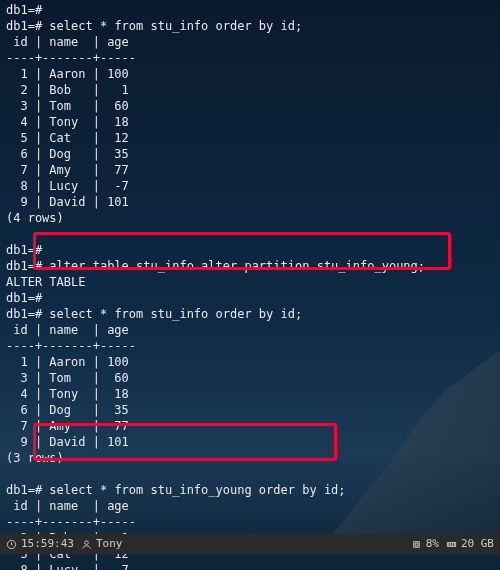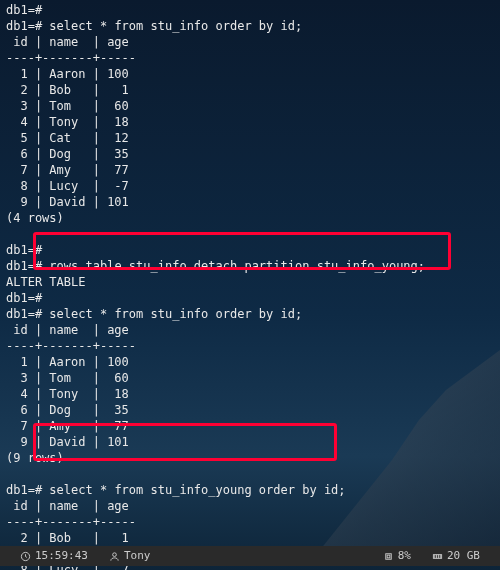--- a/index.html
+++ b/index.html
@@ -25,25 +25,25 @@
     border-radius:3px;
     pointer-events:none;
   }
   .mountain{
     position:absolute;bottom:20px;right:0;width:180px;height:200px;
     background:linear-gradient(135deg,#4a5a6a 0%,#2a3a4a 60%,#1a2838 100%);
     clip-path:polygon(100% 0,100% 100%,0 100%,40% 55%,55% 35%,70% 20%);
     opacity:.55;
   }
   .statusbar{
-    position:absolute;bottom:4px;left:0;right:0;height:20px;
+    position:absolute;bottom:16px;left:0;right:0;height:20px;
     background:#2a2a2a;
     display:flex;align-items:center;
     font-size:11px;color:#ccc;
-    padding:0 20px;gap:21px;
+    padding:0 6px;gap:7px;
   }
   .statusbar .seg{display:flex;align-items:center;gap:4px}
   .statusbar .seg svg{flex:0 0 auto}
   .statusbar .spacer{flex:1}
 </style>
 </head>
 <body>
 
 <div class="mountain"></div>
 
@@ -56,33 +56,33 @@
   3 | Tom   |  60
   4 | Tony  |  18
   5 | Cat   |  12
   6 | Dog   |  35
   7 | Amy   |  77
   8 | Lucy  |  -7
   9 | David | 101</span>
 <span>(4 rows)</span>
 
 <span>db1=#</span>
-<span>db1=# </span><span>rows table stu_info detach partition stu_info_young;</span>
+<span>db1=# </span><span>alter table stu_info alter partition stu_info_young;</span>
 <span>ALTER TABLE</span>
 <span>db1=#</span>
 <span>db1=# </span><span>select * from stu_info order by id;</span>
 <span> id | name  | age</span>
 <span>----+-------+-----</span>
 <span id="tbody2">  1 | Aaron | 100
   3 | Tom   |  60
   4 | Tony  |  18
   6 | Dog   |  35
   7 | Amy   |  77
   9 | David | 101</span>
-<span>(9 rows)</span>
+<span>(3 rows)</span>
 
 <span>db1=# </span><span>select * from stu_info_young order by id;</span>
 <span> id | name  | age</span>
 <span>----+-------+-----</span>
 <span id="tbody3">  2 | Bob   |   1
   5 | Cat   |  12
   8 | Lucy  |  -7</span>
 
 
 

